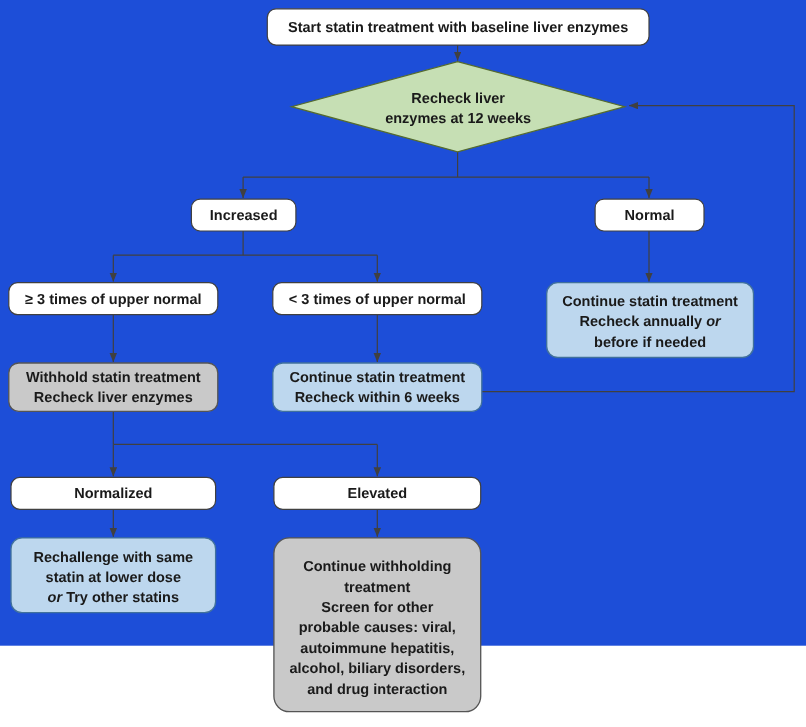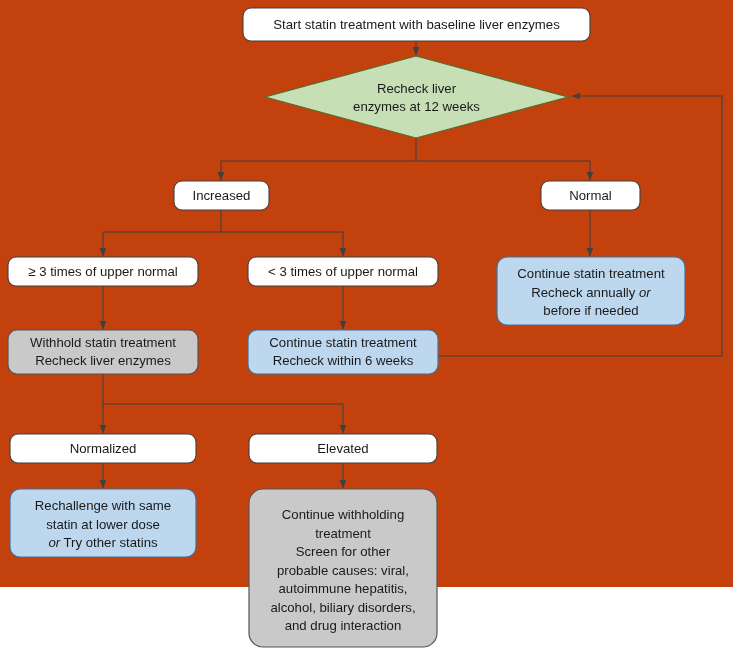--- a/index.html
+++ b/index.html
@@ -10,21 +10,22 @@
   body {
     width: 733px;
     height: 661px;
     overflow: hidden;
     font-family: "Liberation Sans", sans-serif;
   }
   #flow-root {
     position: relative;
     width: 733px;
     height: 587px;
-    background: #c2410c;
+    background: #1d4ed8;
+    font-weight: bold;
   }
   svg#flow-svg {
     position: absolute;
     top: 0;
     left: 0;
     width: 733px;
     height: 661px;
     display: block;
   }
   .node-text {

